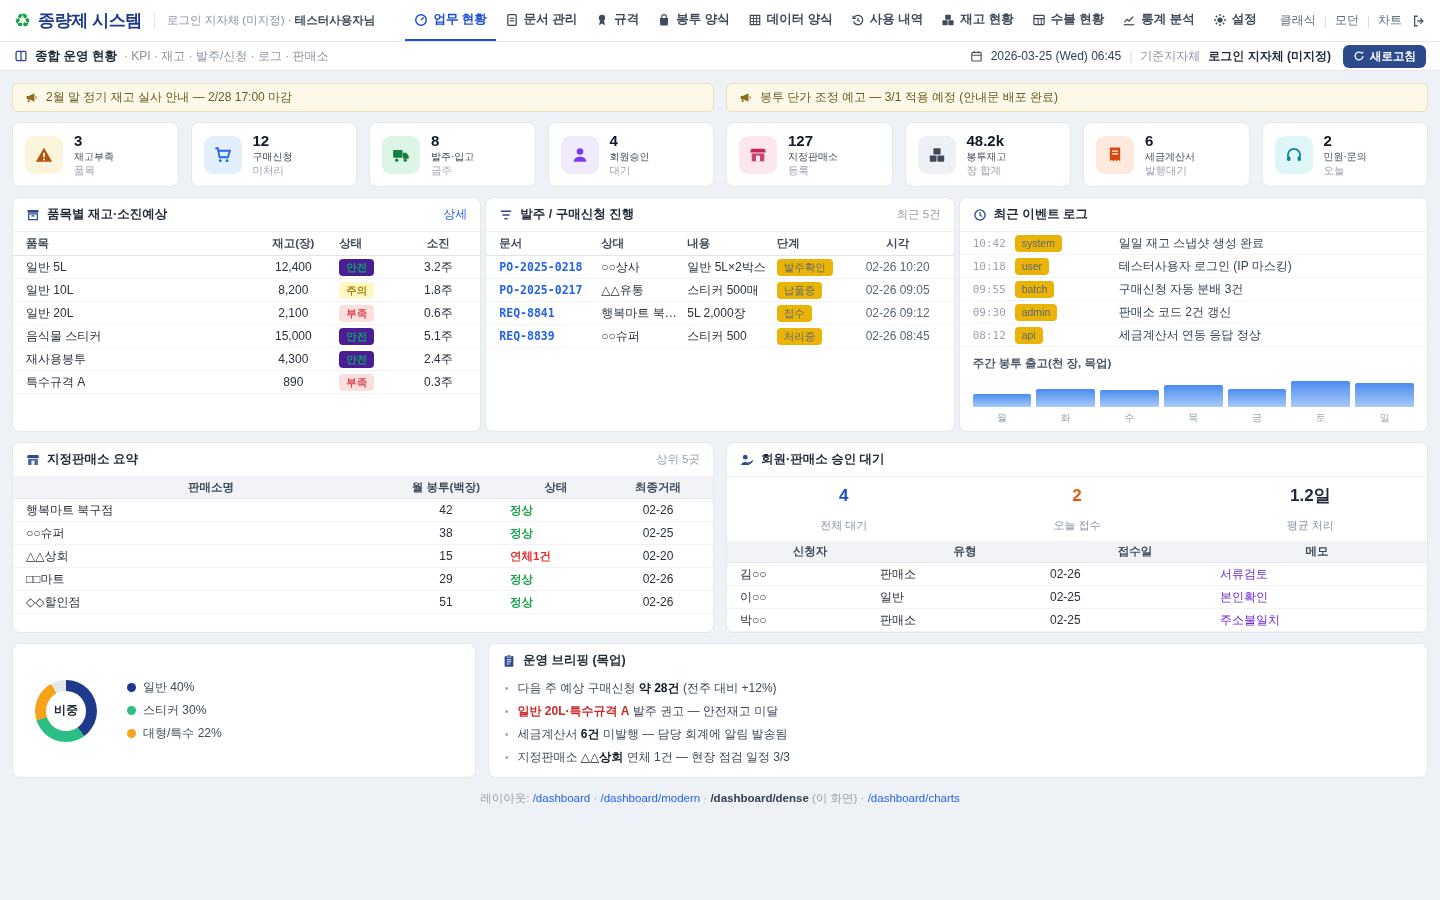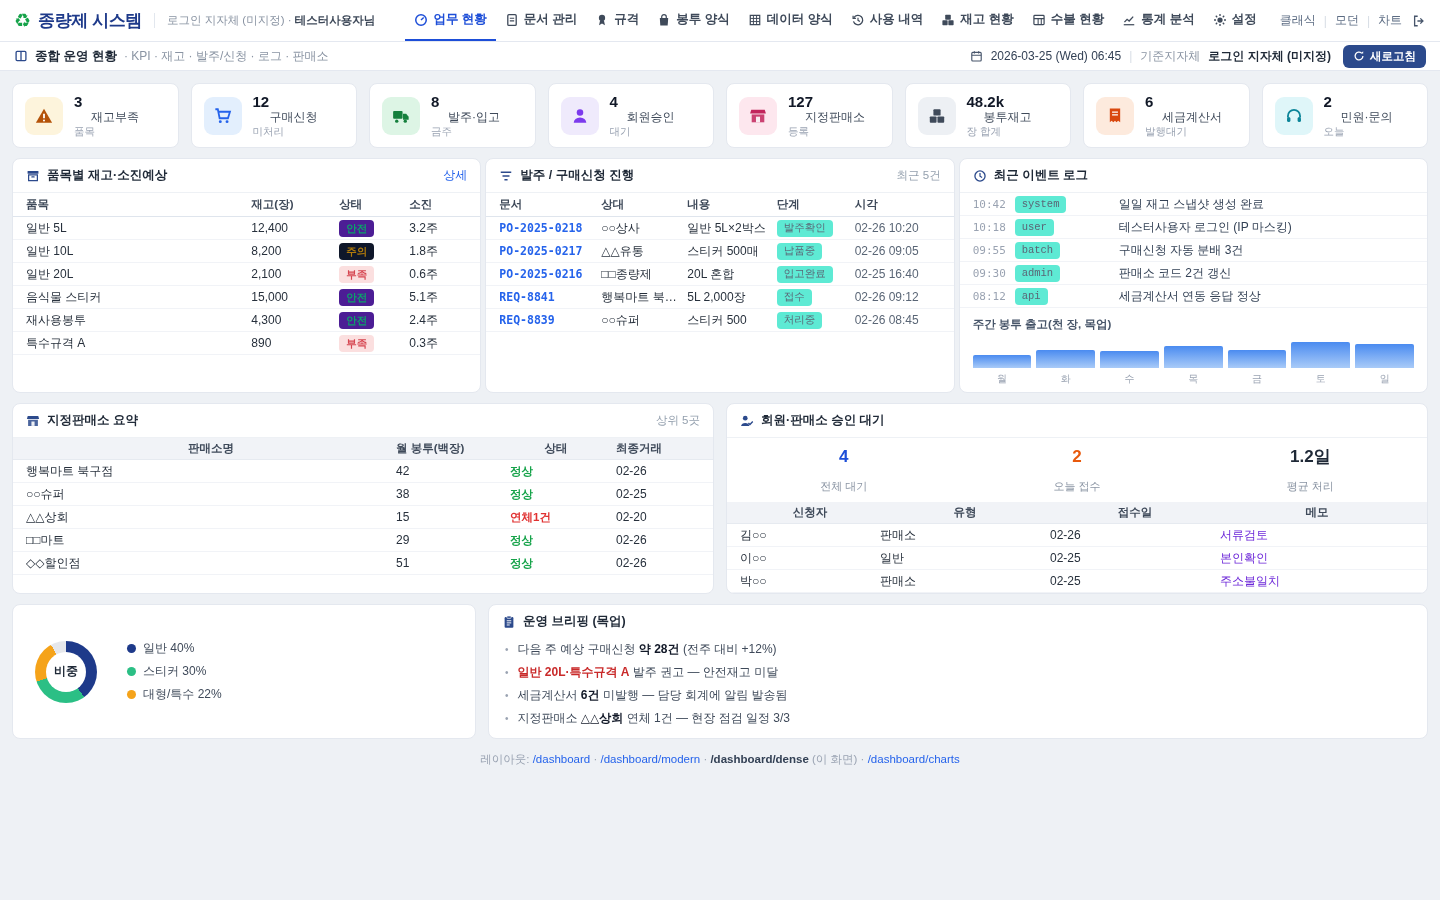--- a/index.html
+++ b/index.html
@@ -60,57 +60,57 @@
             display:flex; align-items:center; gap:8px; }
   .banner svg { color:#8a6d1d; width:13px; height:13px; }
 
   .kpis { display:grid; grid-template-columns:repeat(8,1fr); gap:12px; }
   .kpi { background:#fff; border:1px solid #e4e8ef; border-radius:8px;
          padding:9px 12px; display:flex; align-items:center; gap:11px; cursor:pointer; }
   .kpi-tile { width:38px; height:38px; border-radius:9px; display:flex;
               align-items:center; justify-content:center; flex:0 0 auto; }
   .kpi-tile svg { width:18px; height:18px; }
   .kpi-value { font-size:15px; font-weight:bold; color:#111827; line-height:17px; }
-  .kpi-label { font-size:12px; color:#3f4a5a; line-height:15px;margin-left:17px; }
+  .kpi-label { font-size:10px; color:#3f4a5a; line-height:15px; }
   .kpi-sub { font-size:10.5px; color:#9aa3b2; line-height:13px; }
 
   .panel { background:#fff; border:1px solid #e4e8ef; border-radius:8px; overflow:hidden; }
   .panel-head { display:flex; align-items:center; gap:7px; padding:8px 13px;
                 border-bottom:1px solid #eef1f5; }
   .panel-head svg { color:#2c4a8c; }
   .panel-title { font-size:12.5px; font-weight:bold; color:#1f2937; }
   .panel-link { margin-left:auto; font-size:12px; color:#2563eb; cursor:pointer; }
   .panel-note { margin-left:auto; font-size:11.5px; color:#94a0ae; }
 
   .grid3 { display:grid; grid-template-columns:1fr 1fr 1fr; gap:4px; }
   .grid2 { display:grid; grid-template-columns:1fr 1fr; gap:12px; }
   .gridb { display:grid; grid-template-columns:464px 1fr; gap:12px; }
 
   .tr { display:grid; align-items:center; padding:0 13px; min-height:23px;
         border-bottom:1px solid #f1f3f7; font-size:12px; color:#27303c; }
   .tr.th { font-weight:bold; color:#3f4a5a; font-size:11.5px; min-height:24px;
            border-bottom:1px solid #dfe5ed; }
   .tr.band { background:#f1f3f7; border-bottom:1px solid #e6eaf0;
              font-weight:bold; color:#3f4a5a; font-size:11.5px; min-height:22px; }
-  .ar { text-align:left; }
+  .ar { text-align:center; }
   .ac { text-align:center; }
   .ellip { overflow:hidden; white-space:nowrap; text-overflow:ellipsis; }
 
   .stock-grid { grid-template-columns:1fr 84px 74px 58px; }
   .orders-grid { grid-template-columns:102px 86px 1fr 78px 86px; }
   .doc-link { font-family:"DejaVu Sans Mono","Liberation Mono",monospace;
               font-size:11.5px; font-weight:bold; color:#2563eb; cursor:pointer; }
   .cell-time { color:#5a6676; }
 
   .badge { display:inline-block; font-size:10.5px; font-weight:bold;
            padding:1px 7px; border-radius:4px; line-height:15px; }
   .badge.safe { background:#4c1d95; color:#0ca06a; }
-  .badge.warn { background:#0f172a; color:#b07a0a; }
+  .badge.warn { background:#fef9c3; color:#b07a0a; }
   .badge.low  { background:#fbdfdf; color:#d64550; }
-  .badge.step, .badge.tag { background:#5eead4; color:#5a6676; font-weight:normal;font-family:Liberation Mono, monospace; }
+  .badge.step, .badge.tag { background:#eab308; color:#5a6676; font-weight:normal; }
 
   .log-grid { grid-template-columns:42px 60px 1fr; }
   .log-time { font-family:"DejaVu Sans Mono","Liberation Mono",monospace;
               font-size:11px; color:#9aa3b2; }
   .log-text { color:#334155;margin-left:44px; }
 
   .weekly { padding:9px 13px 6px; }
   .weekly-title { font-size:11.5px; font-weight:bold; color:#475569; margin-bottom:9px; }
   .bars { display:flex; gap:5px; align-items:flex-end; height:27px; }
   .bar { flex:1; background:linear-gradient(180deg,#4a8bf0,#a9cbf8);
@@ -379,20 +379,34 @@
       <svg class="ic">
           <use href="#i-refresh"></use>
         </svg>
       <span>새로고침</span>
     </button>
   </div>
 </div>
 
 <main class="content">
 
+  <div class="banners" id="banners">
+      <div class="banner">
+     <svg class="ic">
+          <use href="#i-mega"></use>
+        </svg>
+        <span>2월 말 정기 재고 실사 안내 — 2/28 17:00 마감</span>
+      </div>
+      <div class="banner">
+     <svg class="ic">
+          <use href="#i-mega"></use>
+        </svg>
+        <span>봉투 단가 조정 예고 — 3/1 적용 예정 (안내문 배포 완료)</span>
+      </div>
+    </div>
 
   <div class="kpis" id="kpis">
       <div class="kpi">
      <span class="kpi-tile" style="background:#fdf4dc;color:#b45309">
           <svg class="ic">
             <use href="#i-warn"></use>
           </svg>
         </span>
      <span>
        <div class="kpi-value">3</div>
@@ -564,27 +578,20 @@
      <span class="ellip">일반 5L×2박스</span>
      <span><span class="badge step">발주확인</span></span>
      <span class="ar cell-time">02-26 10:20</span>
           </div>
           <div class="tr orders-grid">
      <span class="doc-link ellip">PO-2025-0217</span>
      <span class="ellip">△△유통</span>
      <span class="ellip">스티커 500매</span>
      <span><span class="badge step">납품중</span></span>
      <span class="ar cell-time">02-26 09:05</span>
-          </div>
-          <div class="tr orders-grid">
-     <span class="doc-link ellip">PO-2025-0216</span>
-     <span class="ellip">□□종량제</span>
-     <span class="ellip">20L 혼합</span>
-     <span><span class="badge step">입고완료</span></span>
-     <span class="ar cell-time">02-25 16:40</span>
           </div>
           <div class="tr orders-grid">
      <span class="doc-link ellip">REQ-8841</span>
      <span class="ellip">행복마트 북…</span>
      <span class="ellip">5L 2,000장</span>
      <span><span class="badge step">접수</span></span>
      <span class="ar cell-time">02-26 09:12</span>
           </div>
           <div class="tr orders-grid">
      <span class="doc-link ellip">REQ-8839</span>

